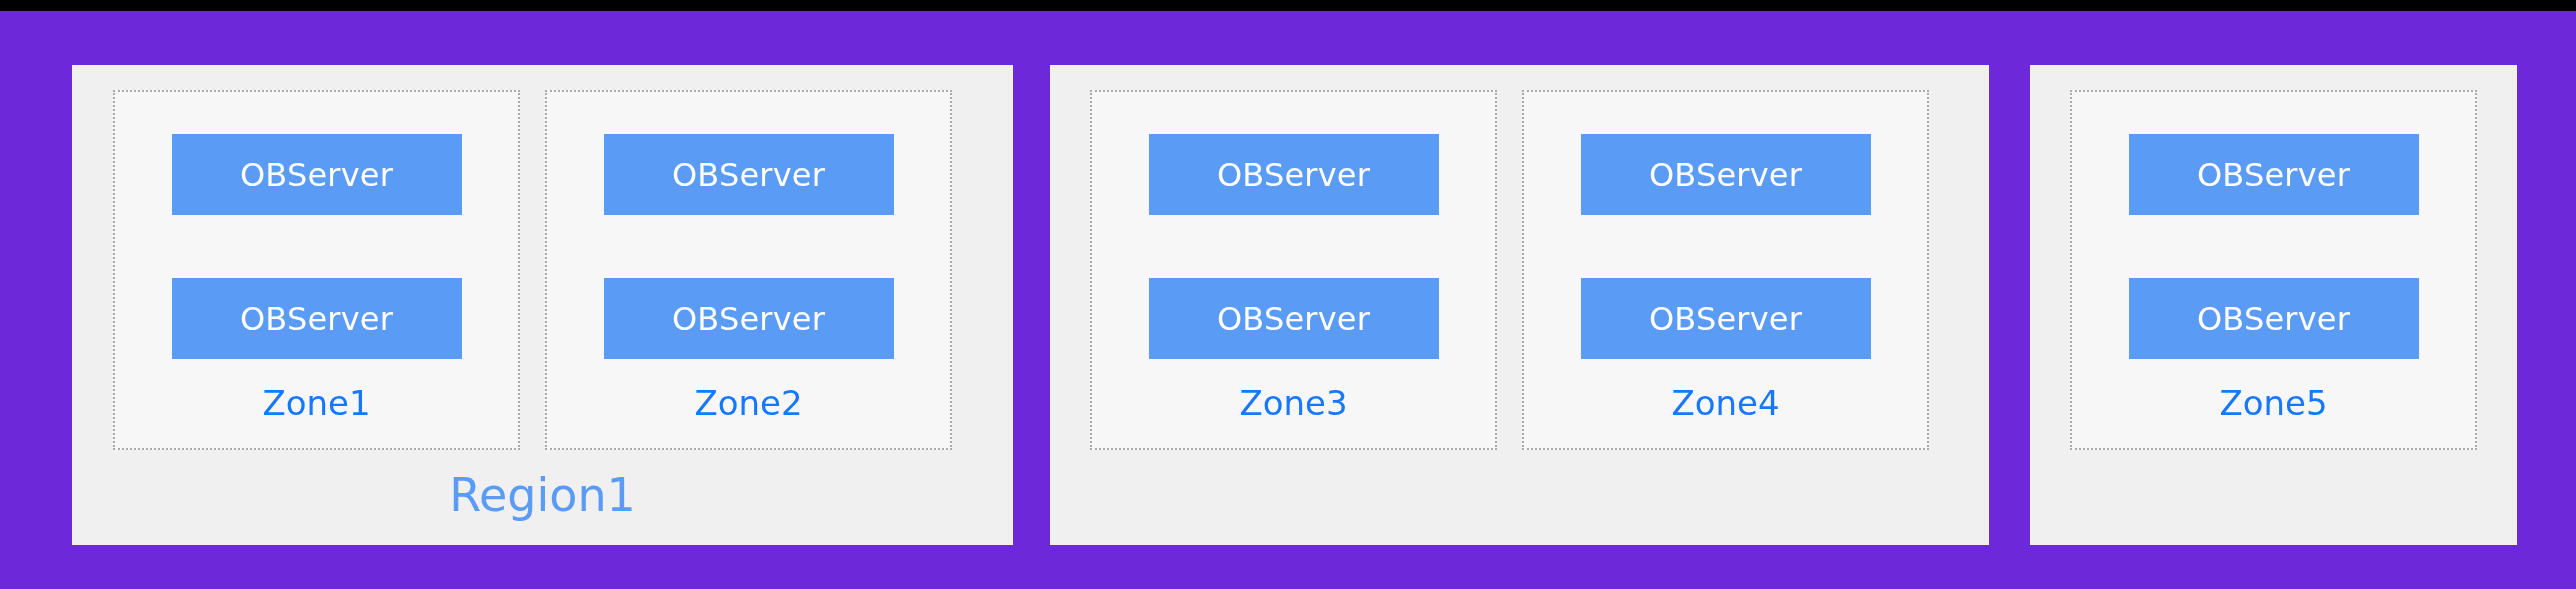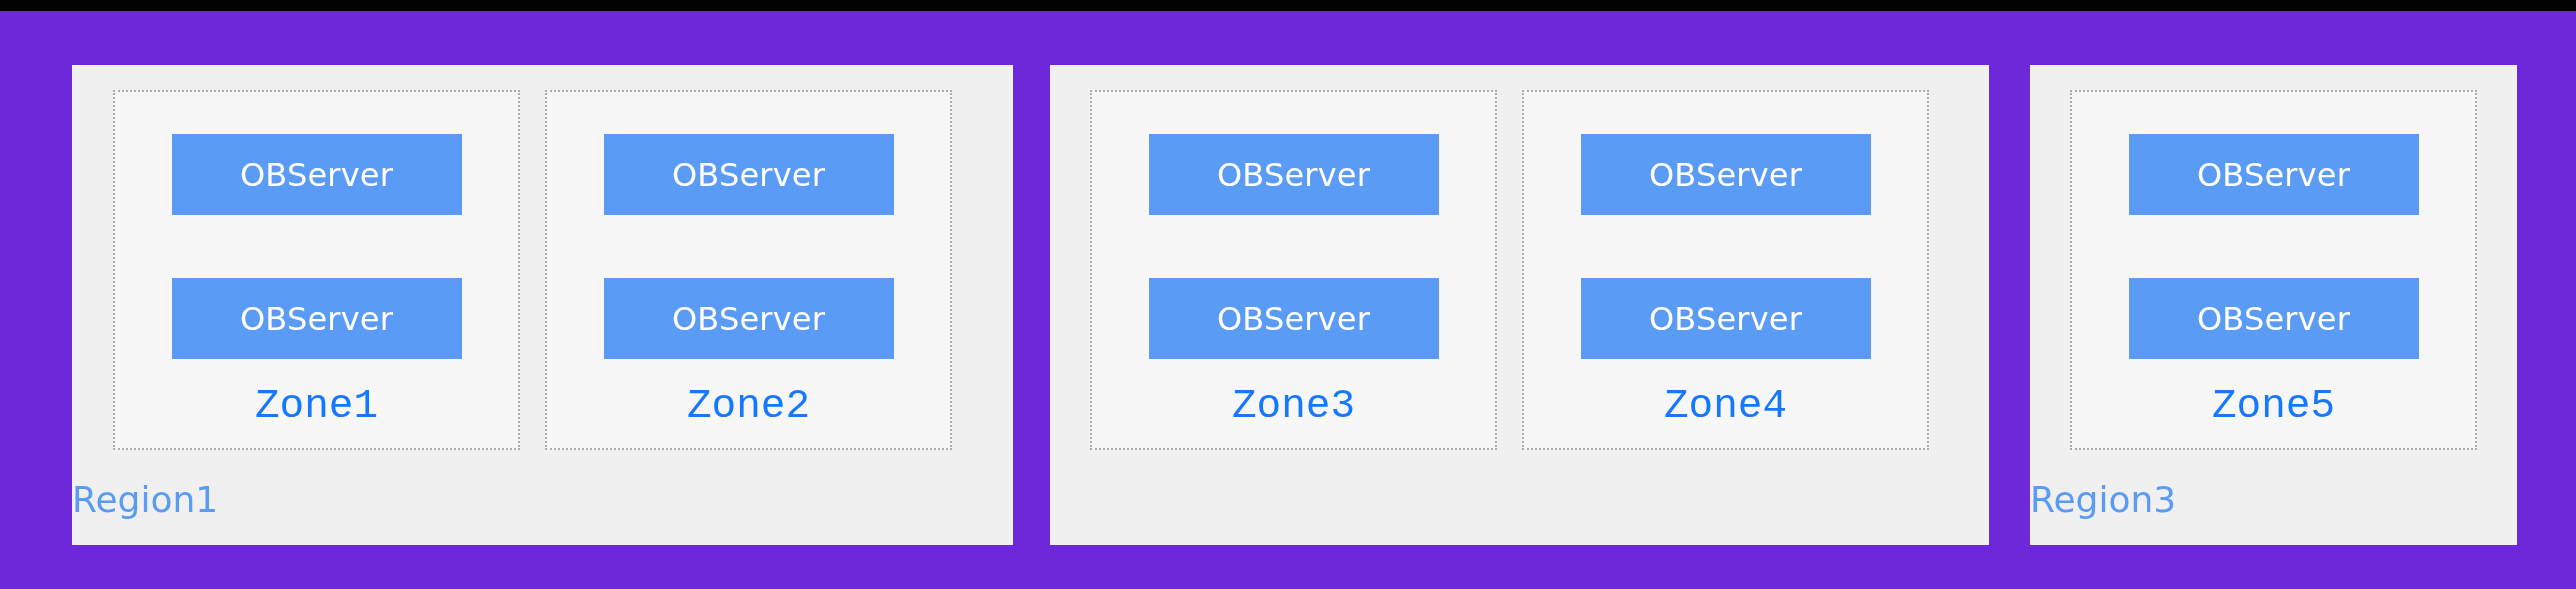--- a/index.html
+++ b/index.html
@@ -65,31 +65,30 @@
     letter-spacing: 0.2px;
     display: flex;
     align-items: center;
     justify-content: center;
     box-sizing: border-box;
     white-space: nowrap;
   }
 
   .zone-label {
     color: #1677ff;
-    font-size: 41px;
+    font-size: 34px;
     line-height: 1;
     white-space: nowrap;
-    font-family: Liberation Mono, monospace;
   }
 
   .region-label {
     color: #5a9bf6;
-    font-size: 36px;
+    font-size: 46px;
     line-height: 1;
-    text-align: left;
+    text-align: center;
     white-space: nowrap;
   }
 
   
   #region-1 { left: 72px;  top: 54px; width: 941px; height: 480px; }
   #region-1 .region-zones { padding: 25px 0 0 41px; gap: 25px; }
   #region-1 .zone { width: 407px; height: 360px; }
   #region-1 .zone .zone-servers { padding-top: 42px; }
   #region-1 .observer { width: 290px; height: 81px; }
   #region-1 .observer.second { margin-top: 63px; }
@@ -171,17 +170,16 @@
 
       <div class="zone">
         <div class="zone-servers">
           <div class="observer first">OBServer</div>
           <div class="observer second">OBServer</div>
         </div>
         <div class="zone-label">Zone5</div>
       </div>
 
     </div>
-    <div class="region-label">Region3</div>
   </div>
 
 </div>
 
 
 </body></html>

